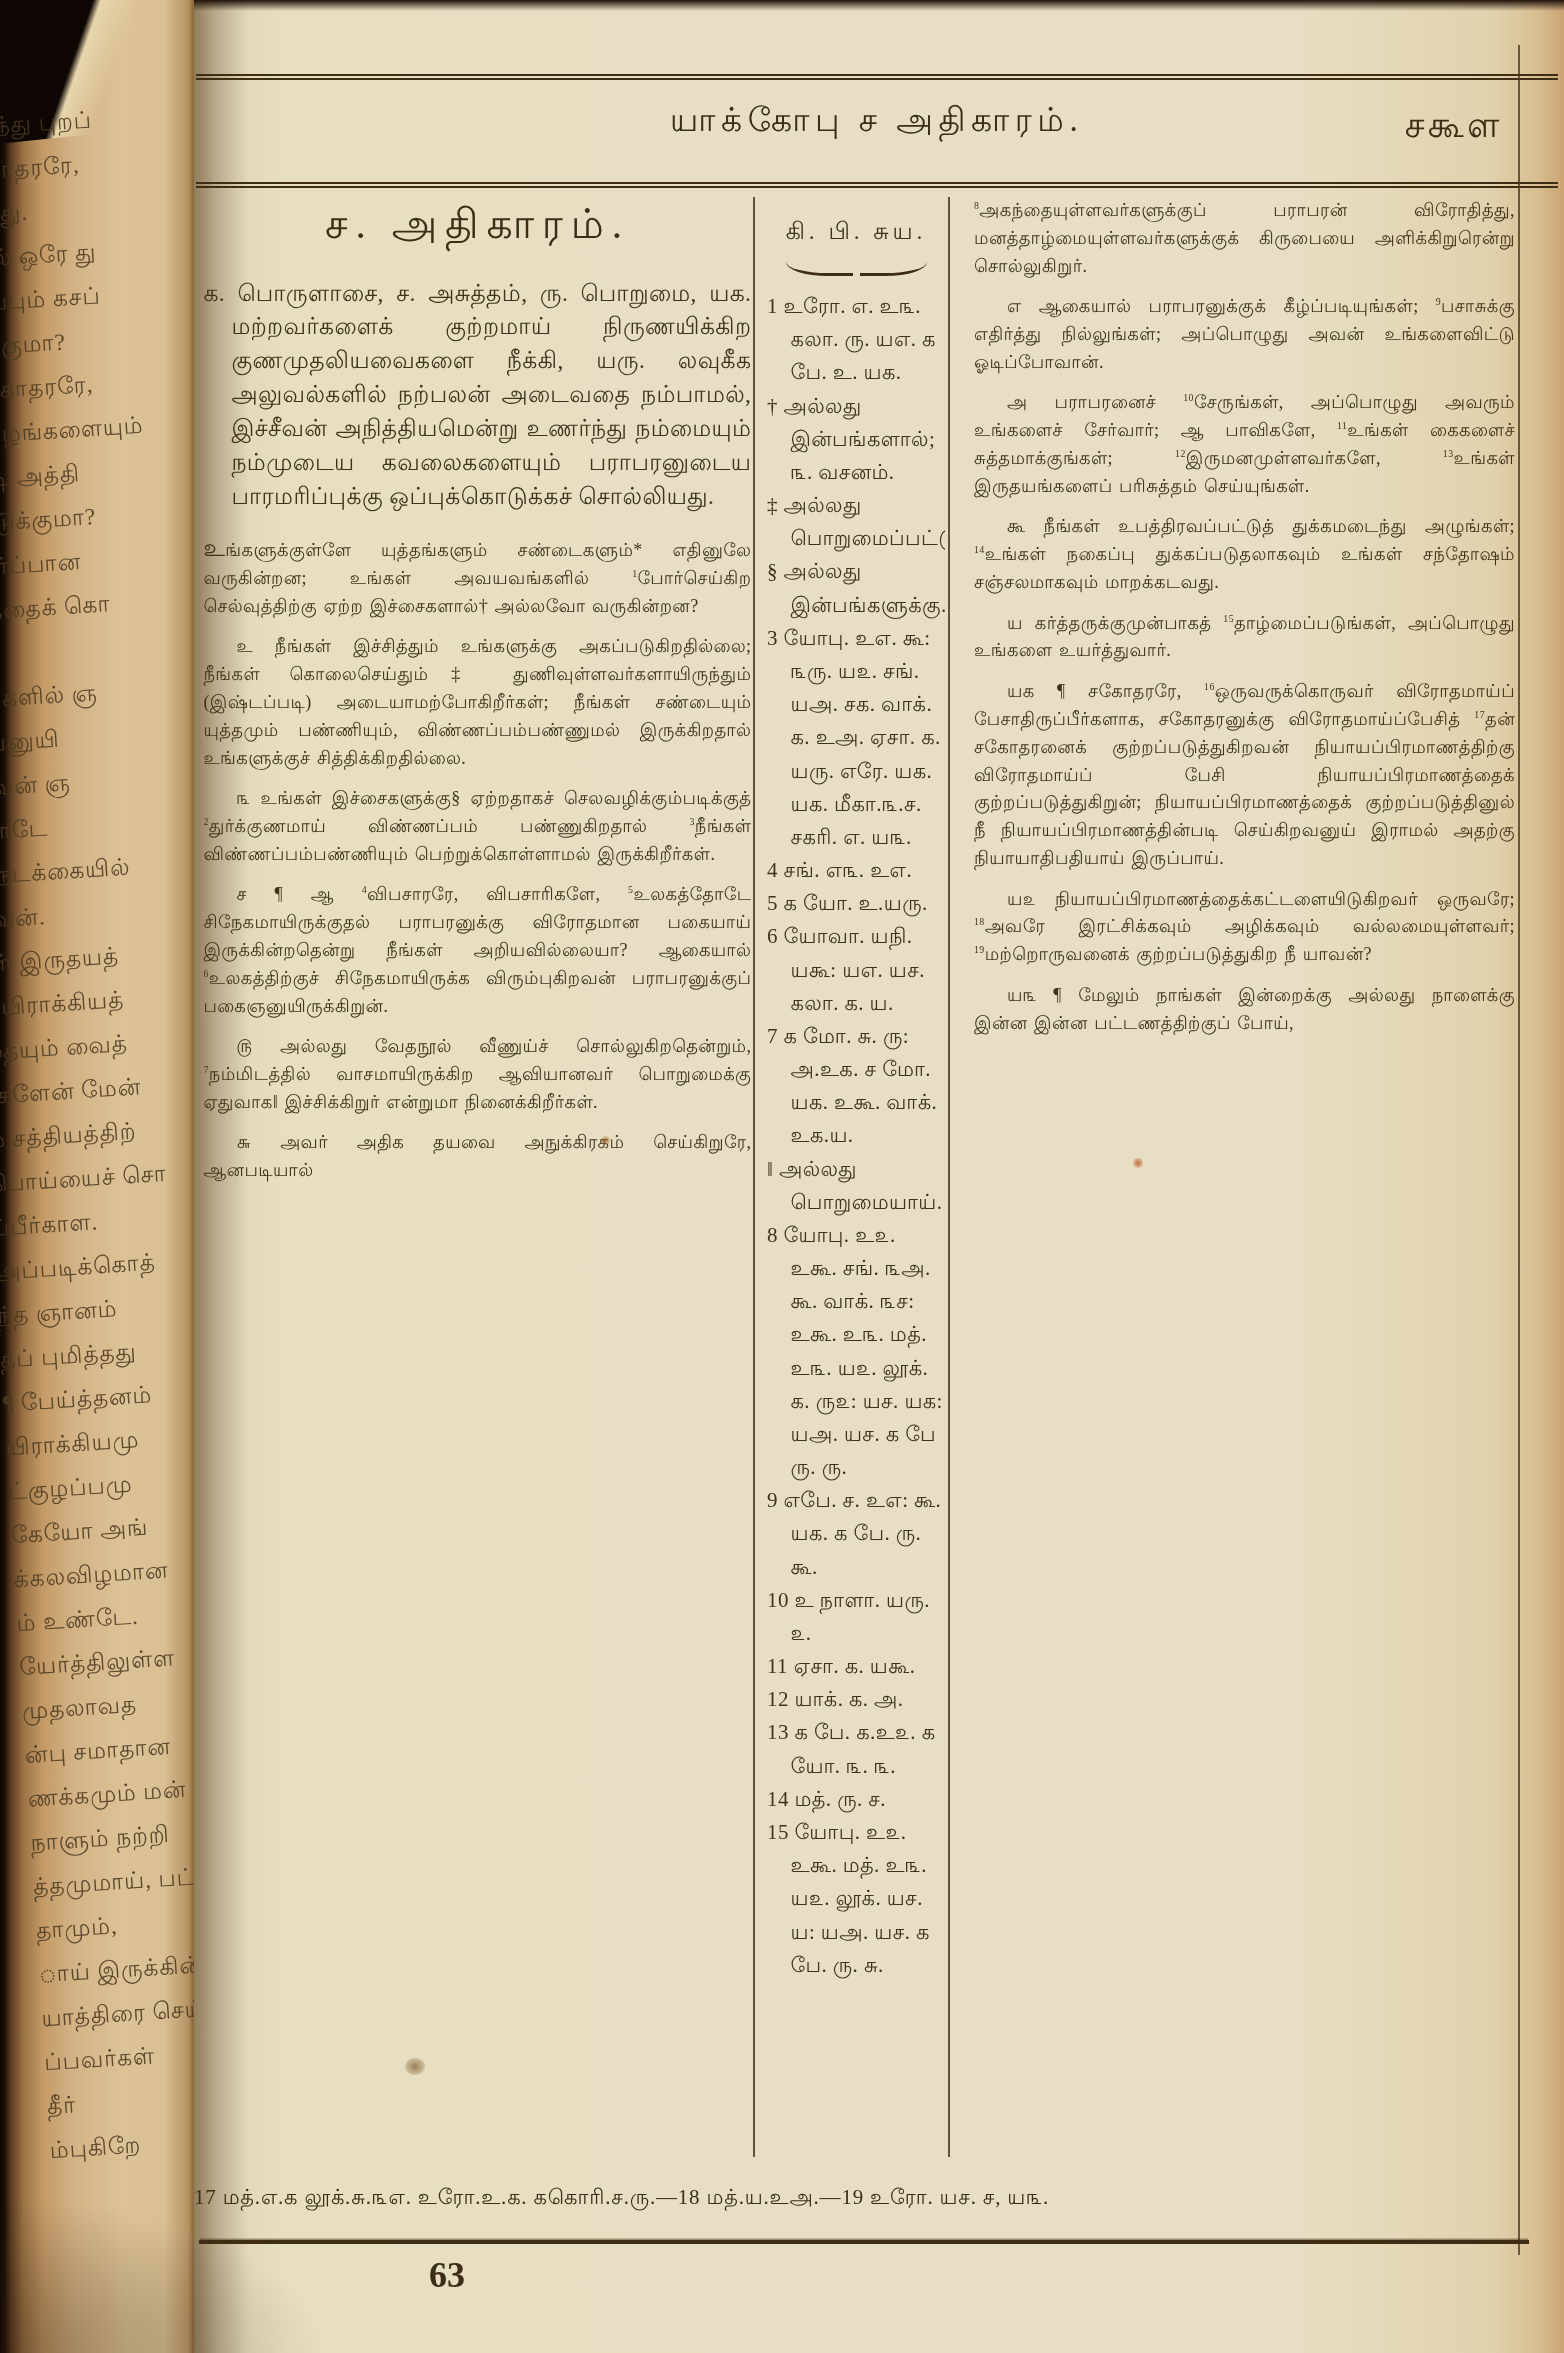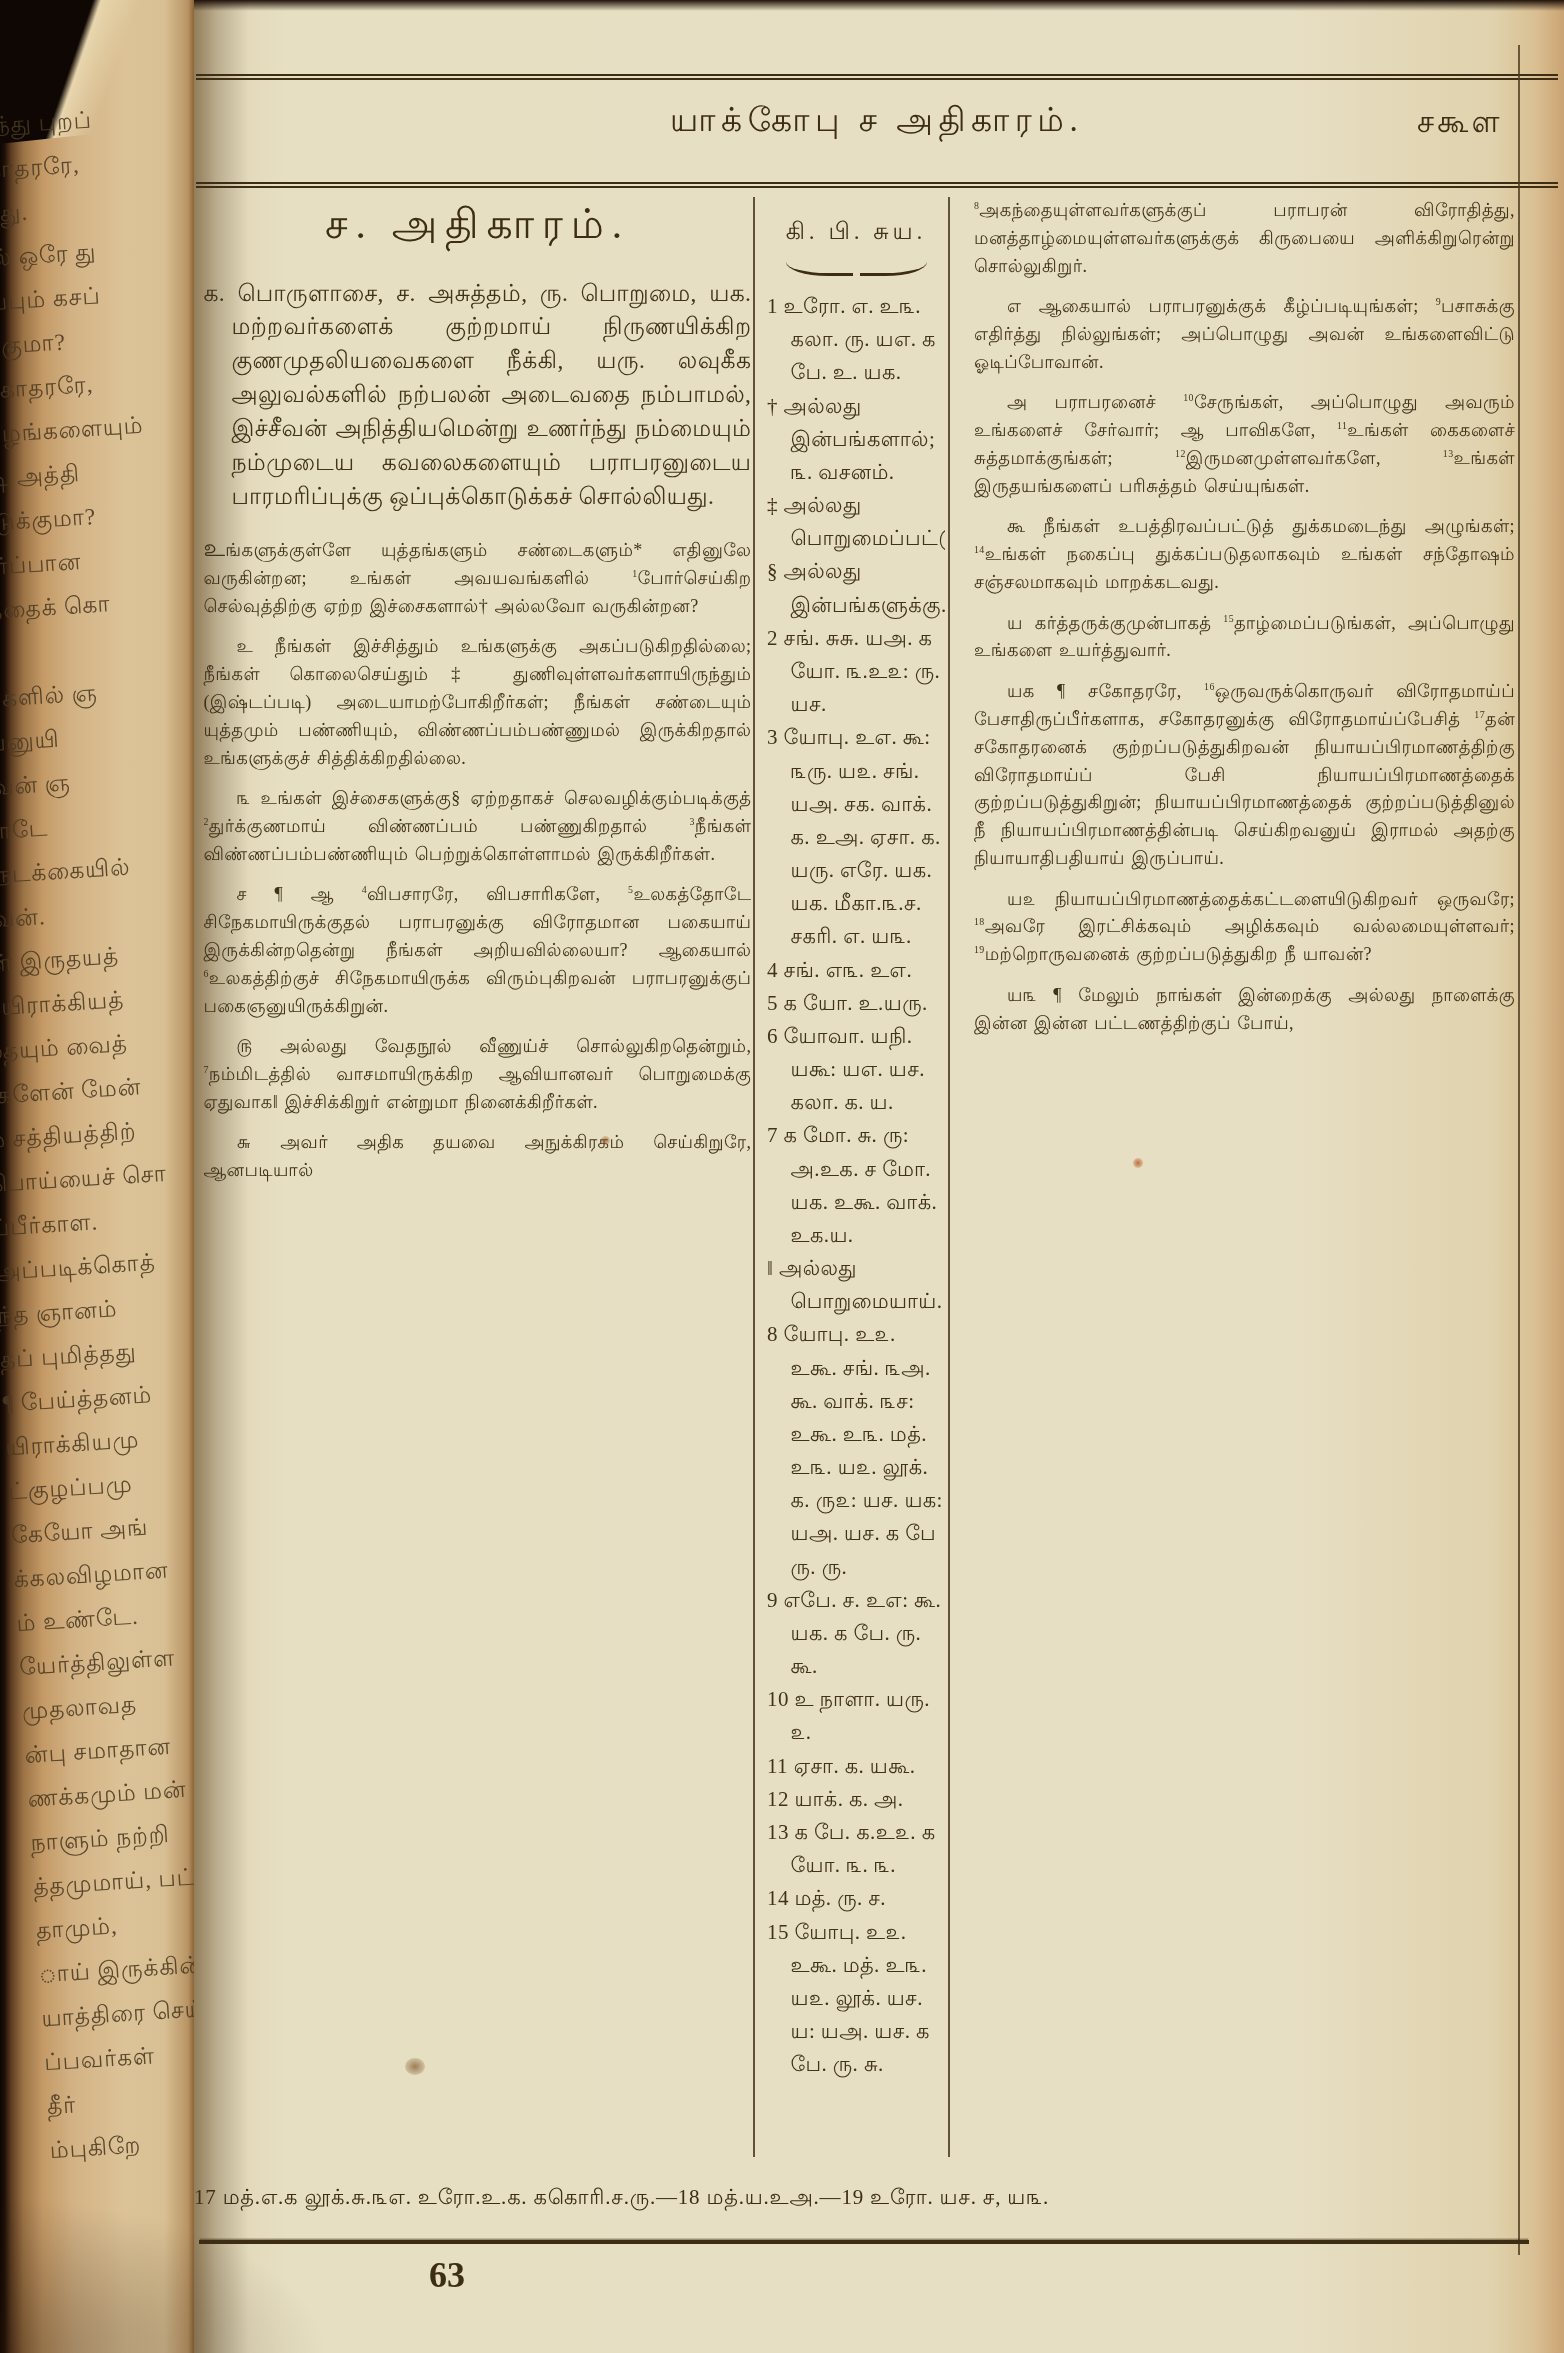--- a/index.html
+++ b/index.html
@@ -23,21 +23,21 @@
     color:#40331a;z-index:2;}
   .page::before{content:"";position:absolute;left:0;top:0;width:55px;height:100%;
     background:linear-gradient(to right,rgba(62,38,12,.40),rgba(62,38,12,0));}
   .page::after{content:"";position:absolute;left:0;top:0;width:100%;height:11px;
     background:linear-gradient(to bottom,#21130a,rgba(33,19,10,0));}
   
   .hdr{position:absolute;left:1.6px;top:74px;width:1362px;height:102px;
     border-top:6.3px double #3c2d14;border-bottom:6.3px double #3c2d14;}
   .run-title{position:absolute;left:0;right:0;top:22px;text-align:center;
     font-size:33px;letter-spacing:5.5px;color:#3c2d14;}
-  .pg-tamil{position:absolute;right:55px;top:23.5px;font-size:31px;letter-spacing:3.1px;color:#3c2d14;}
+  .pg-tamil{position:absolute;right:55px;top:23.5px;font-size:36px;letter-spacing:3.1px;color:#3c2d14;}
   
   .col{position:absolute;top:197px;height:1964px;overflow:hidden;text-align:justify;}
   .col-left{left:9.4px;width:548px;}
   .col-mid{left:573px;width:178px;}
   .col-right{left:780px;width:541px;}
   .vrule{position:absolute;top:197px;height:1960px;width:2.3px;background:#4a3a1e;opacity:.85;}
   .r1{left:559px;} .r2{left:754px;}
   .redge{position:absolute;left:1324px;top:45px;height:2210px;width:2.3px;background:#4a3a1e;opacity:.8;}
   
   .chapter{margin:3.1px 0 23.5px 0;text-align:center;font-size:41px;font-weight:400;
@@ -152,21 +152,20 @@
     <div class="vrule r1"></div>
 
     <div class="col col-mid">
       <div class="mid-head">கி. பி. சுய.</div>
       <div class="brace"></div>
       <div id="mid-notes">
           <div class="note">1 உரோ. எ. உ௩. கலா. ரு. யஎ. க பே. உ. யக.</div>
           <div class="note">† அல்லது இன்பங்களால்; ௩. வசனம்.</div>
           <div class="note">‡ அல்லது பொறுமைப்பட்டும்.</div>
           <div class="note">§ அல்லது இன்பங்களுக்கு.</div>
-          <div class="note">2 சங். சுசு. யஅ. க யோ. ௩.உ௨: ரு. யச.</div>
           <div class="note">3 யோபு. உஎ. கூ: ௩ரு. ய௨. சங். யஅ. சக. வாக். க. உஅ. ஏசா. க. யரு. எரே. யக. யக. மீகா.௩.ச. சகரி. எ. ய௩.</div>
           <div class="note">4 சங். எ௩. உஎ.</div>
           <div class="note">5 க யோ. உ.யரு.</div>
           <div class="note">6 யோவா. யநி. யகூ: யஎ. யச. கலா. க. ய.</div>
           <div class="note">7 க மோ. சு. ரு: அ.உக. ச மோ. யக. உகூ. வாக். உக.ய.</div>
           <div class="note">‖ அல்லது பொறுமையாய்.</div>
           <div class="note">8 யோபு. உ௨. உகூ. சங். ௩அ. கூ. வாக். ௩ச: உகூ. உ௩. மத். உ௩. ய௨. லூக். க. ரு௨: யச. யக: யஅ. யச. க பே ரு. ரு.</div>
           <div class="note">9 எபே. ச. உஎ: கூ. யக. க பே. ரு. கூ.</div>
           <div class="note">10 உ நாளா. யரு. ௨.</div>
           <div class="note">11 ஏசா. க. யகூ.</div>

